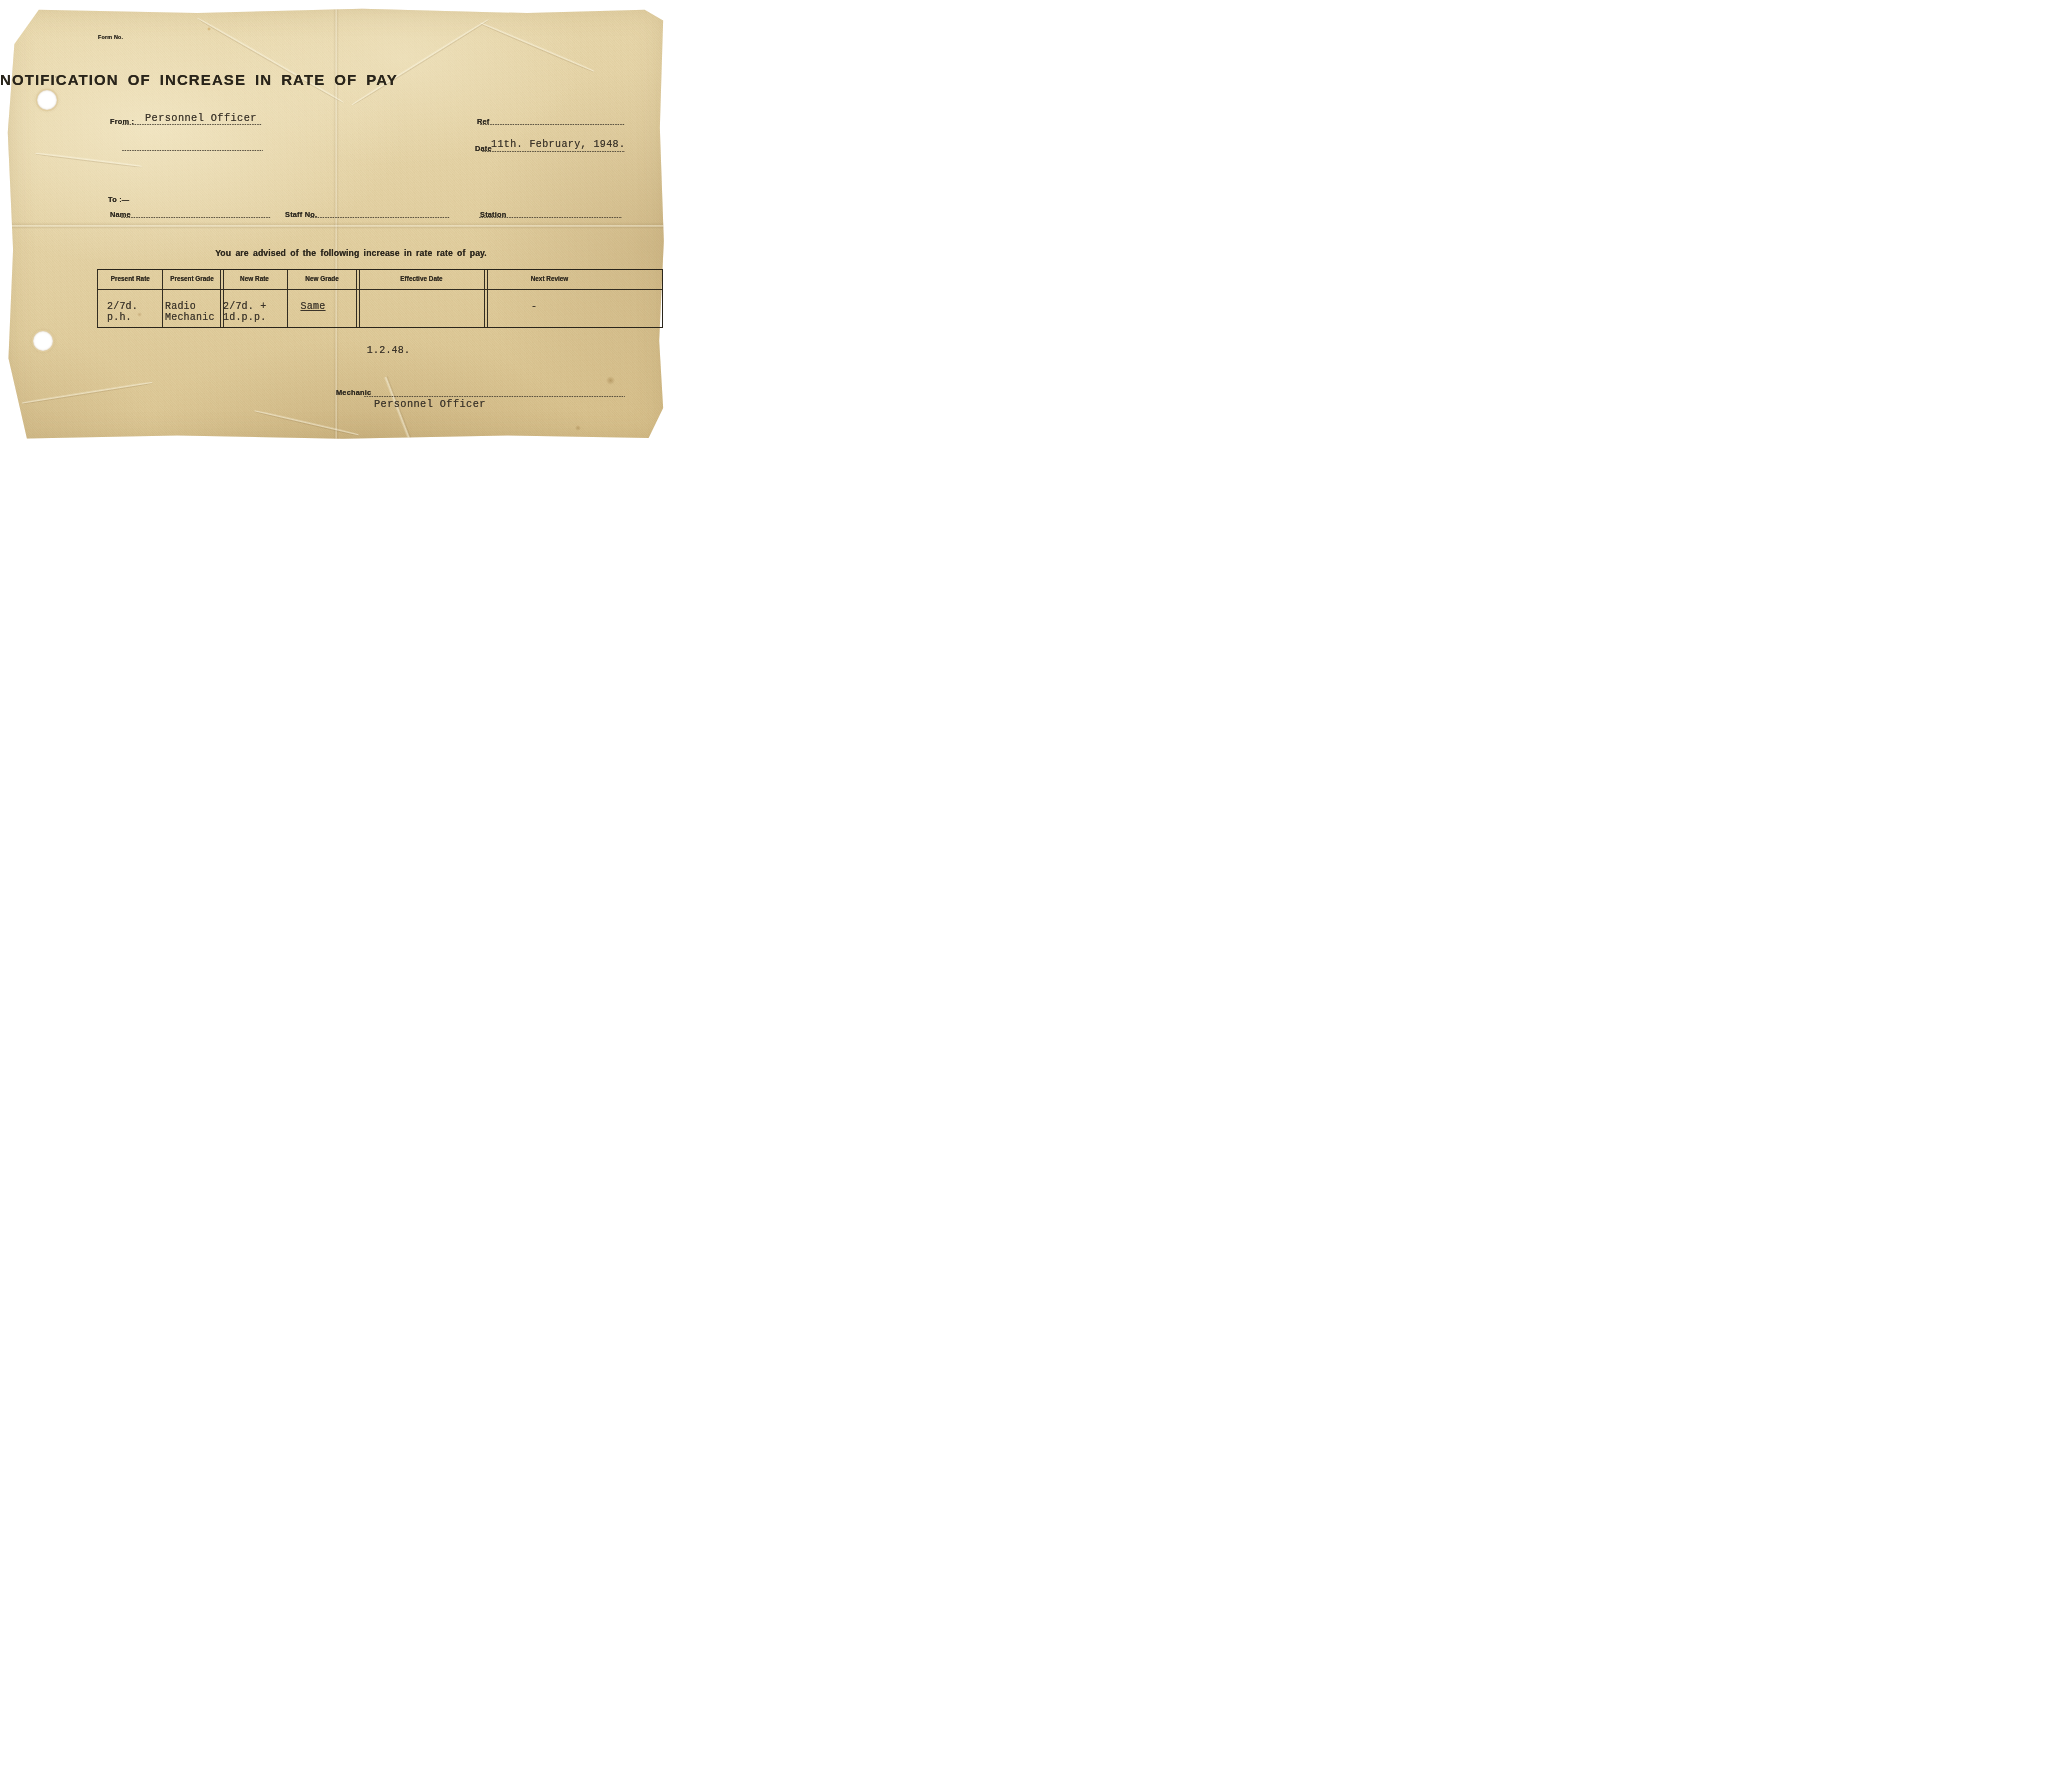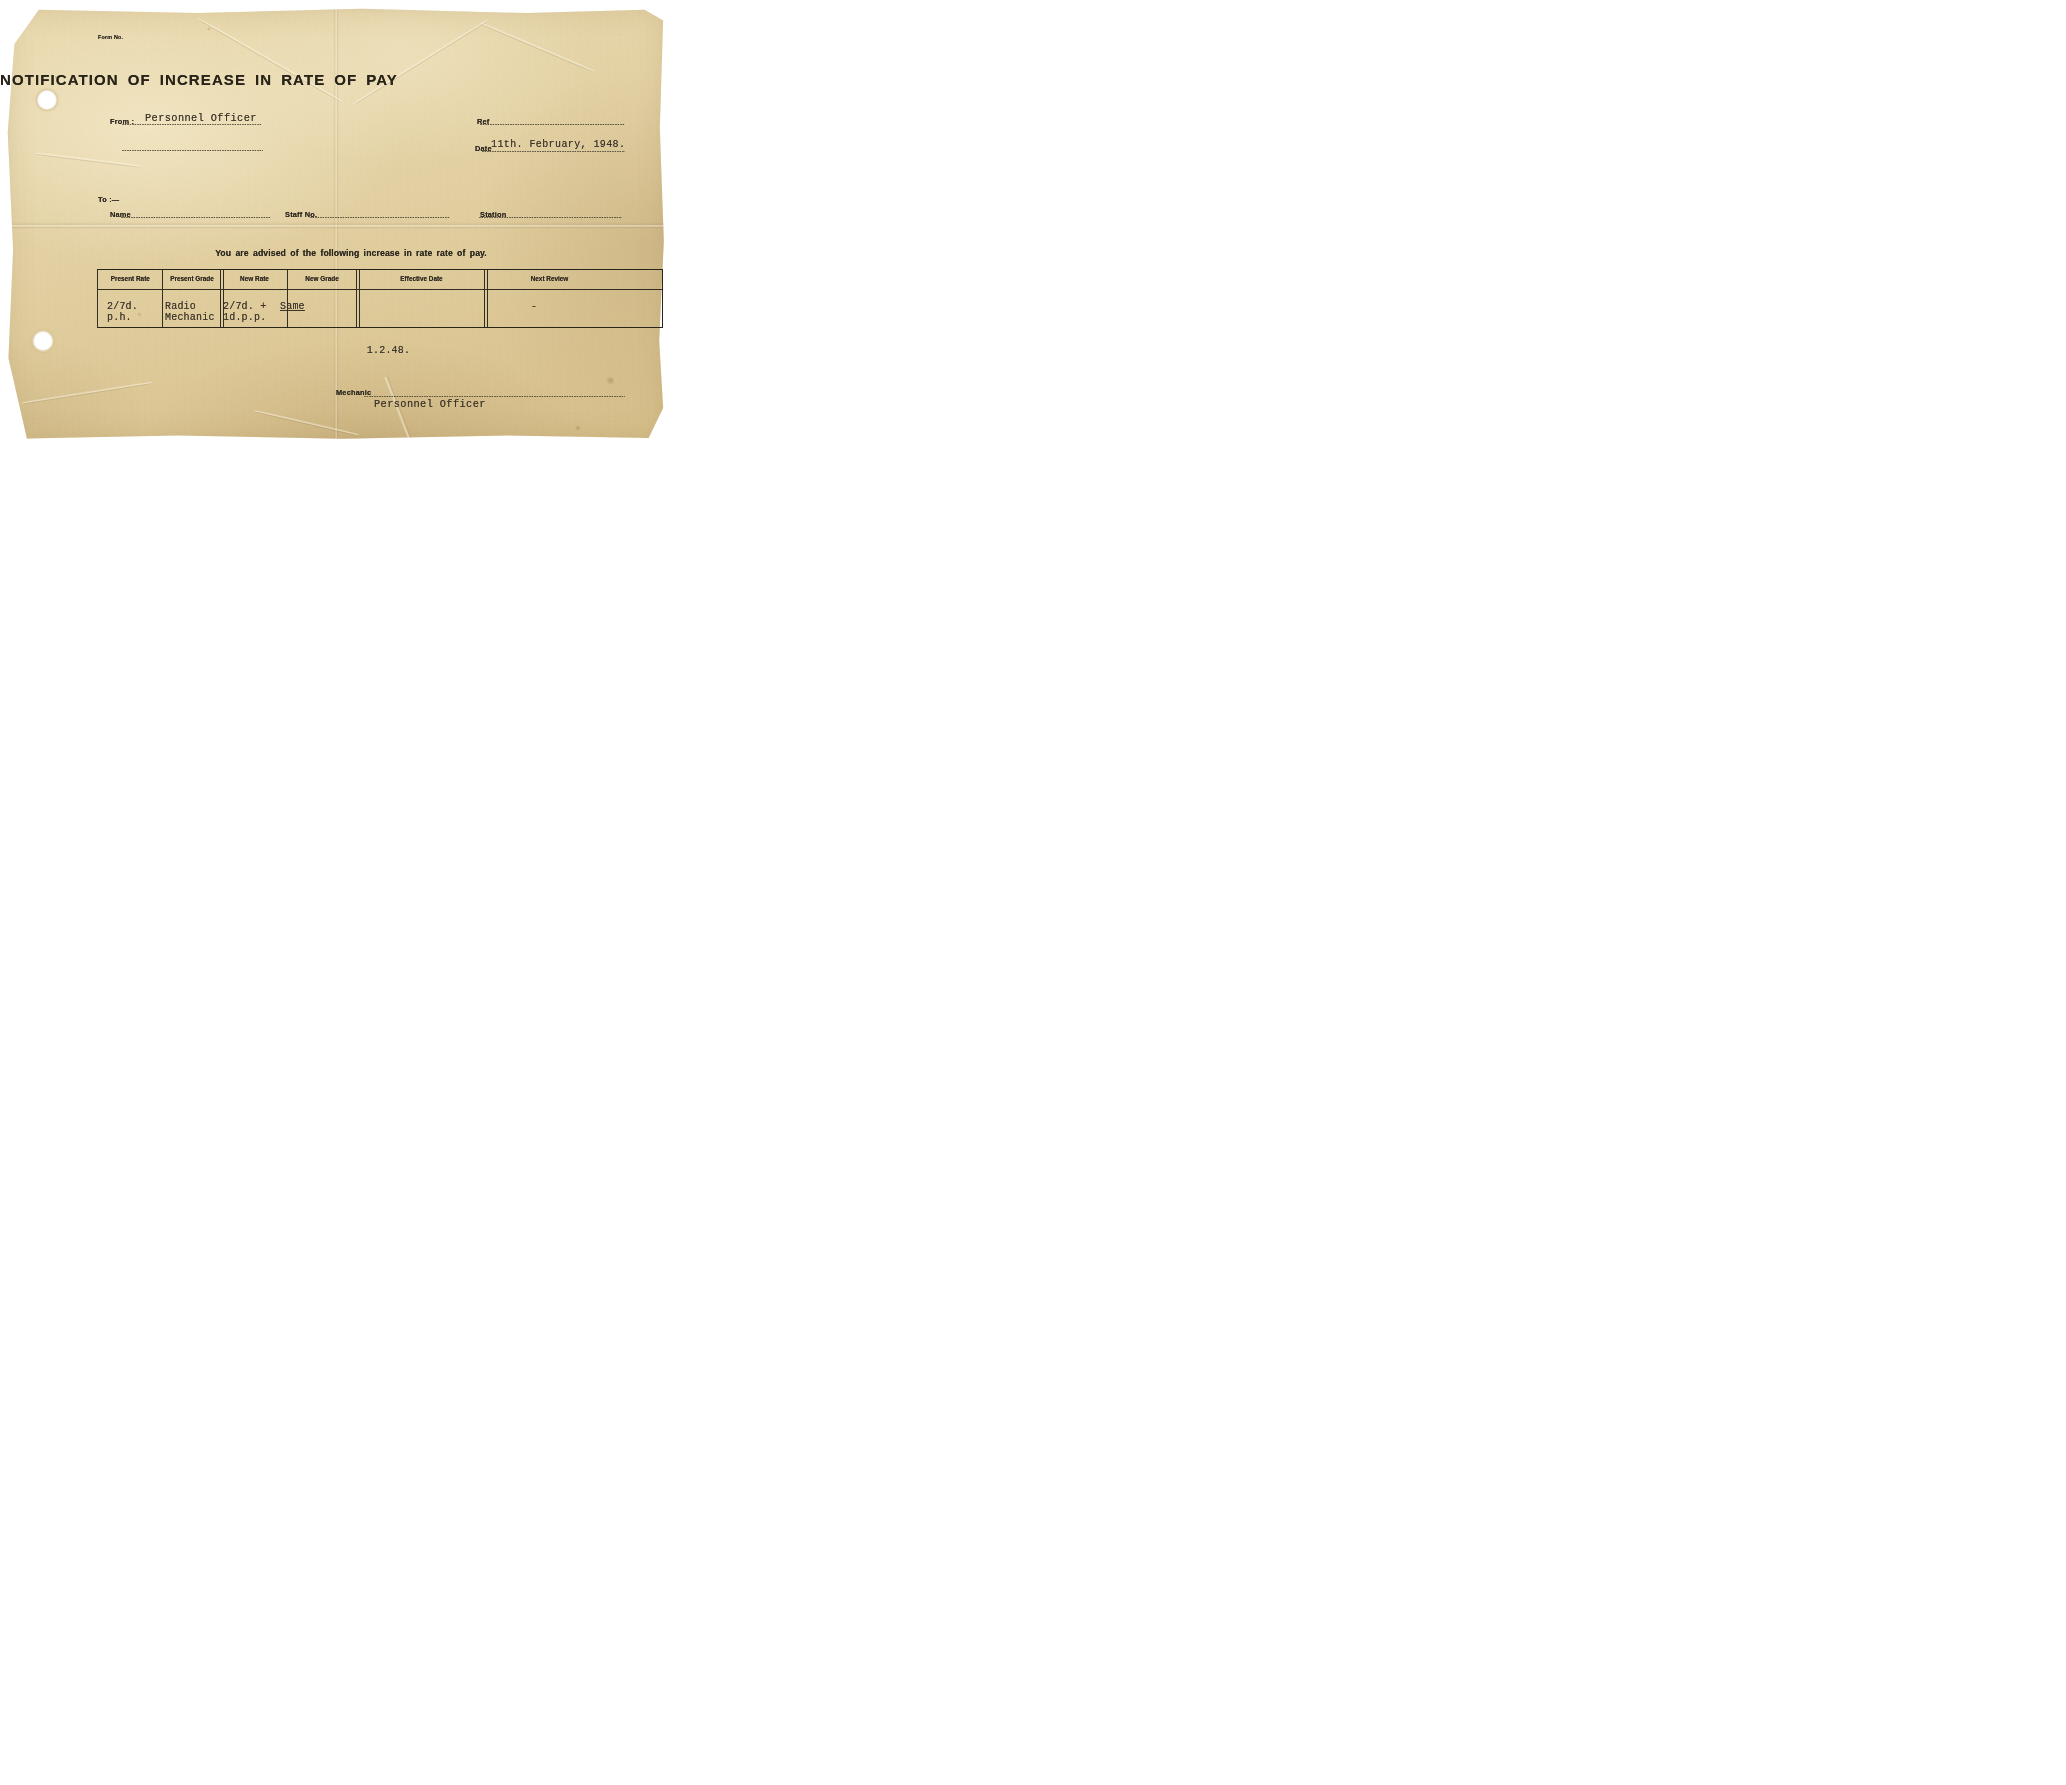--- a/index.html
+++ b/index.html
@@ -48,21 +48,21 @@
   .hole1{left:37px;top:90px;}
   .hole2{left:33px;top:331px;}
   
   .printed{position:absolute;color:#2e2920;font-weight:700;text-shadow:0 0 0.2px rgba(46,41,32,.75);white-space:nowrap;}
   .formno{left:98px;top:34px;font-size:5.4px;letter-spacing:0.2px;}
   .title{left:0;top:71px;width:694px;text-align:left;font-size:15px;letter-spacing:1.1px;word-spacing:3.7px;color:#29241a;}
   .lbl{font-size:7.4px;letter-spacing:0.2px;padding-left:12px;}
   .from-lbl{left:98px;top:117px;}
   .ref-lbl{left:465px;top:117px;}
   .date-lbl{left:463px;top:144px;}
-  .to-lbl{left:86px;top:195px;}
+  .to-lbl{left:96px;top:195px;}
   .name-lbl{left:98px;top:210px;}
   .staff-lbl{left:273px;top:210px;}
   .station-lbl{left:468px;top:210px;}
   .advisory{left:198px;top:248px;width:306px;text-align:center;font-size:8.7px;letter-spacing:0.1px;word-spacing:1.7px;color:#2c271d;}
   .sig-lbl{left:324px;top:388px;}
   
   .dots{position:absolute;height:2.5px;background-image:radial-gradient(circle at 1px 1.2px,#3d372b 0.5px,rgba(61,55,43,0) 0.8px);
         background-size:2.5px 2.5px;background-repeat:repeat-x;opacity:.92;}
   
   .typed{position:absolute;font-family:"Liberation Mono",monospace;color:#3b342a;font-size:10.3px;
@@ -143,21 +143,21 @@
     <div class="th" style="left:191px;width:66px;">New Grade</div>
     <div class="th" style="left:282px;width:83px;">Effective Date</div>
     <div class="th" style="left:410px;width:83px;">Next Review</div>
 
     <div class="cell" style="left:9px;">2/7d.
 p.h.</div>
     <div class="cell" style="left:67px;">Radio
 Mechanic</div>
     <div class="cell" style="left:125px;">2/7d. +
 1d.p.p.</div>
-    <div class="cell" style="left:182px;width:66px;text-decoration:underline;">Same</div>
+    <div class="cell" style="left:182px;width:66px;text-align:center;text-decoration:underline;">Same</div>
     <div class="cell" style="left:249px;width:83px;text-align:center;margin-top:44px;">1.2.48.</div>
     <div class="cell" style="left:409px;width:54px;text-align:center;">-</div>
   </div>
 
   <div class="printed lbl sig-lbl">Mechanic</div>
   <div class="dots" style="left:364px;top:395px;width:261px;"></div>
   <div class="typed" style="left:374px;top:398px;">Personnel Officer</div>
 </div>
 
 

